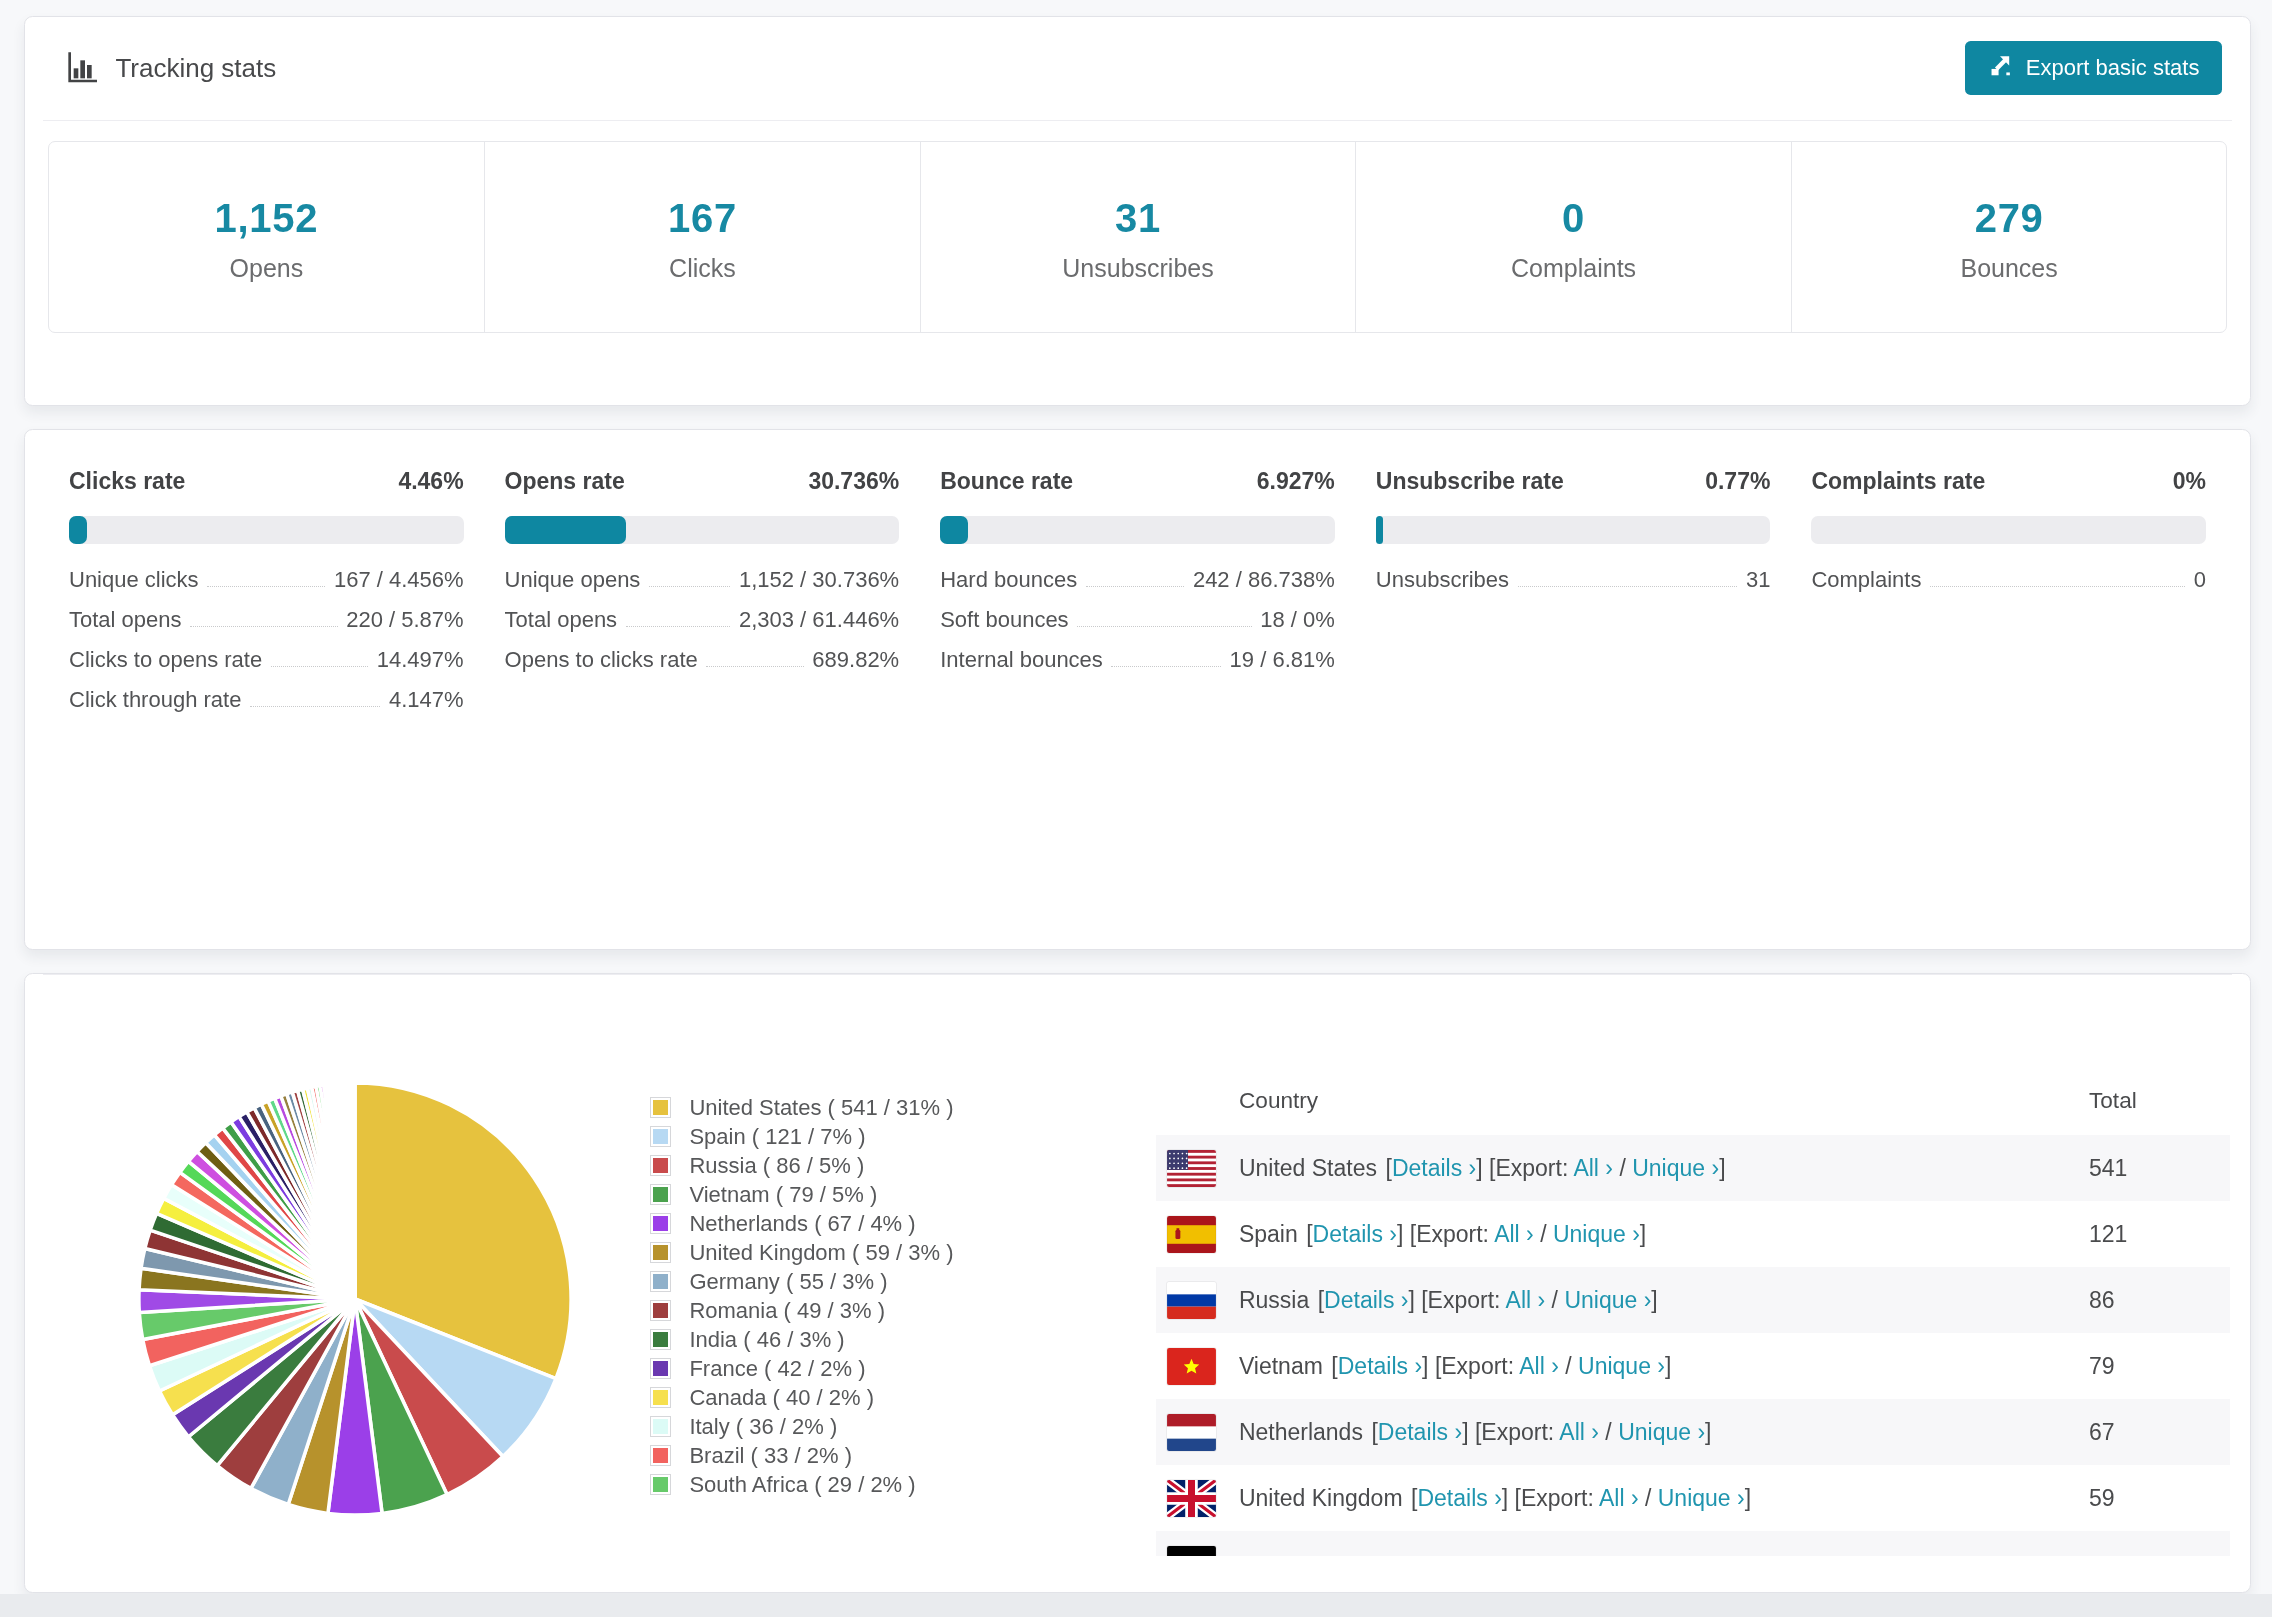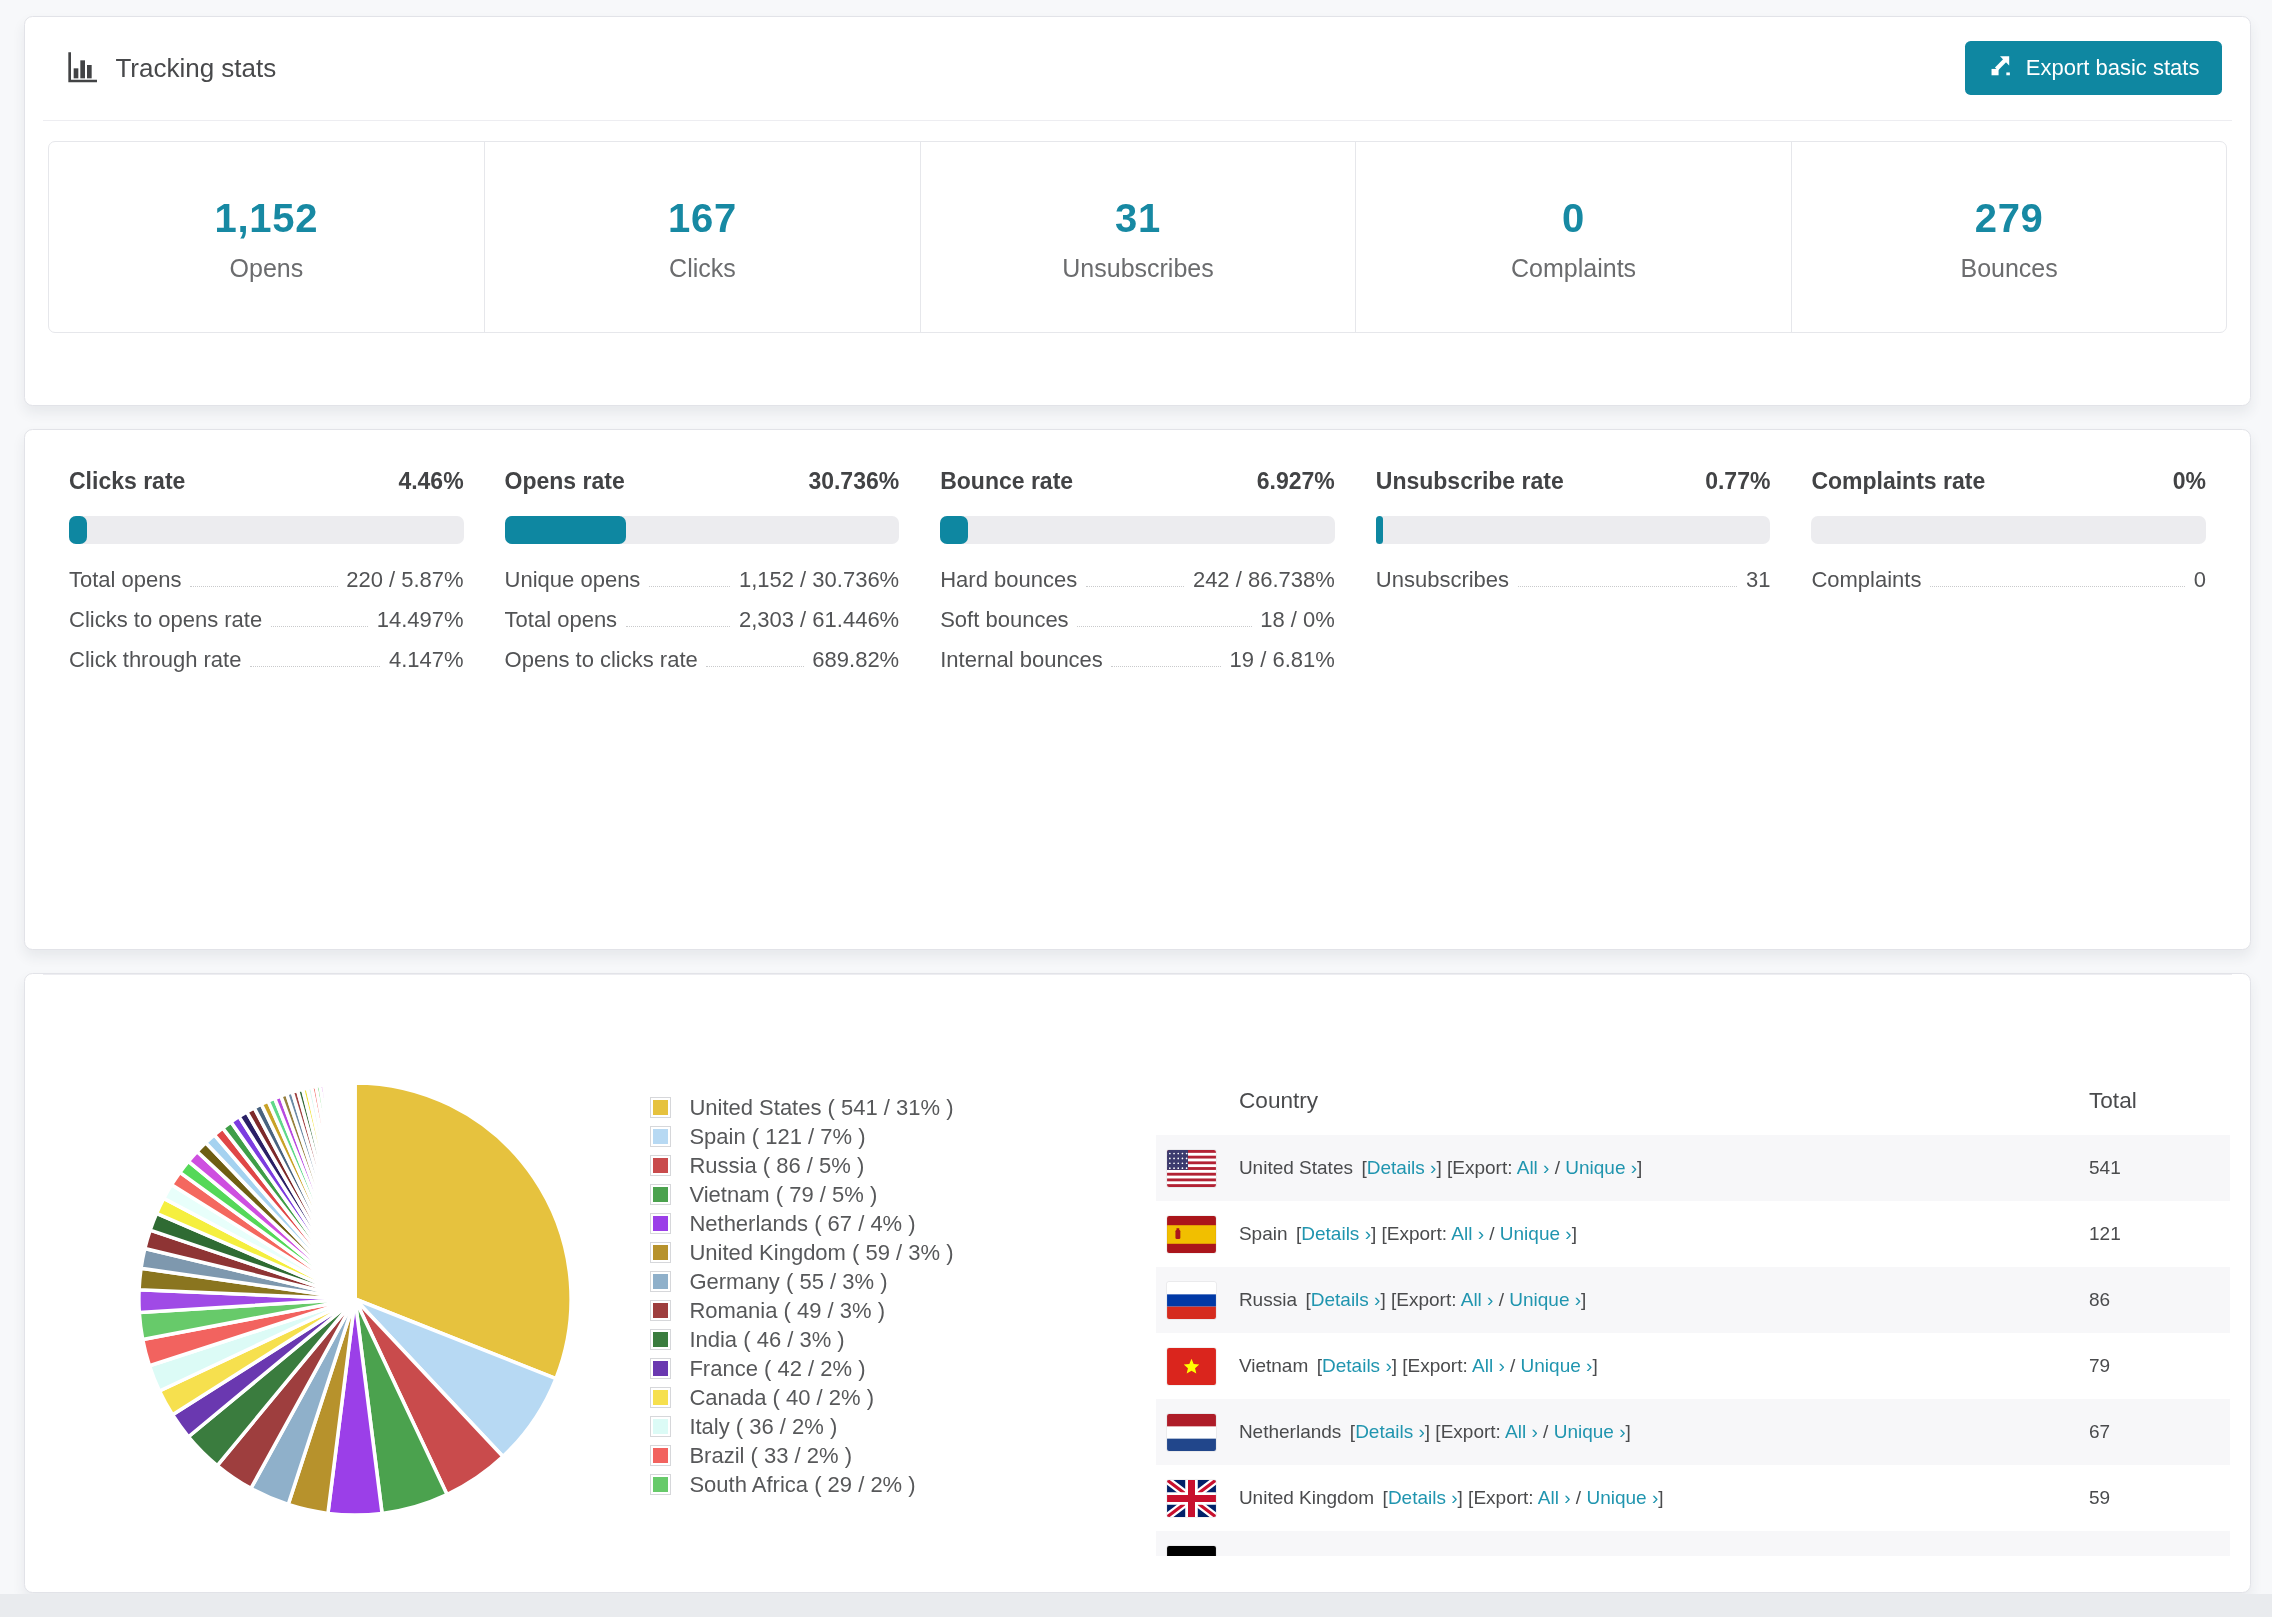--- a/index.html
+++ b/index.html
@@ -59,21 +59,21 @@
   #geo-pie { position:absolute; left:104px; top:99px; width:452px; height:452px; }
   .legend { position:absolute; left:625px; top:119px; }
   .legend-item { display:flex; align-items:center; height:29px; cursor:pointer; }
   .swatch { width:21px; height:21px; border:1.4px solid #d6d7da; background:#fff; position:relative; flex:0 0 21px; }
   .swatch-fill { position:absolute; top:2.1px; left:2.1px; right:2.1px; bottom:2.1px; }
   .legend-label { margin-left:18.4px; font-size:22px; color:#57585a; white-space:nowrap; }
 
   .geo-table { position:absolute; left:1131px; top:93px; width:1074px; height:489px; overflow:hidden; }
   .gt-head { display:flex; height:68px; align-items:center; font-size:22.6px; color:#4a4b4d; }
   .gt-head .c-country { padding-left:83px; }
-  .gt-row { display:flex; height:66px; align-items:center; font-size:19px; color:#4a4b4d; }
+  .gt-row { display:flex; height:66px; align-items:center; font-size:23px; color:#4a4b4d; }
   .gt-row:nth-of-type(even) { background:#f7f7f9; }
   .c-country { flex:0 0 912px; display:flex; align-items:center; padding-left:11.3px; }
   .c-total { padding-left:21px; }
   .flag { width:49px; height:37px; border-radius:2.1px; overflow:hidden; flex:0 0 49px;
           box-shadow:0 0 0 0.7px rgba(0,0,0,.07); font-size:0; }
   .flag svg { display:block; width:49px; height:37px; }
   .cname { margin-left:22.6px; white-space:nowrap; }
   .links { margin-left:8.5px; white-space:nowrap; }
   .links a { color:#2095af; text-decoration:none; cursor:pointer; }
 
@@ -134,20 +134,25 @@
   <div id="rates-grid">
       <div class="rate-section">
     <div class="rate-head">
       <span class="rate-title">Clicks rate</span>
       <span class="rate-percent">4.46%</span>
     </div>
     <div class="rate-bar">
       <div class="rate-fill" style="width: 4.46%; min-width: 7px;"></div>
     </div>
     <div class="rate-rows">
+          <div class="rate-row">
+    <span class="lbl">Unique clicks</span>
+    <span class="leader"></span>
+    <span class="val">167 / 4.456%</span>
+  </div>
           <div class="rate-row">
     <span class="lbl">Total opens</span>
     <span class="leader"></span>
     <span class="val">220 / 5.87%</span>
   </div>
           <div class="rate-row">
     <span class="lbl">Clicks to opens rate</span>
     <span class="leader"></span>
     <span class="val">14.497%</span>
   </div>

